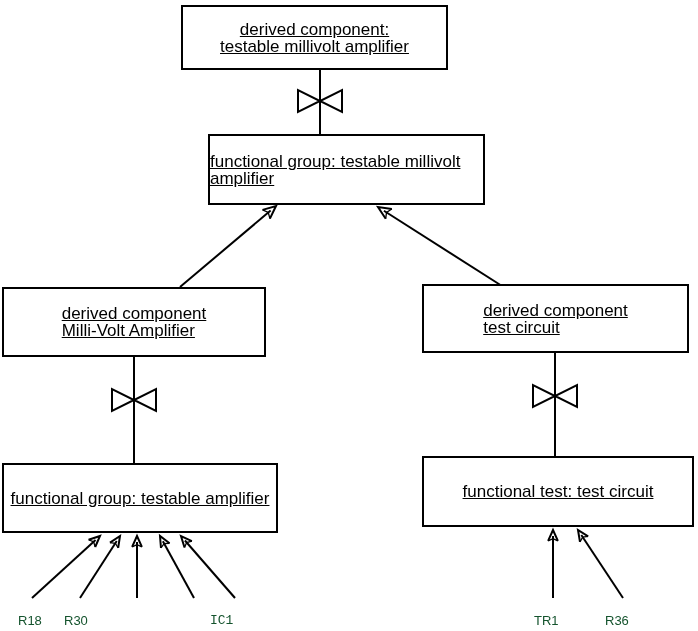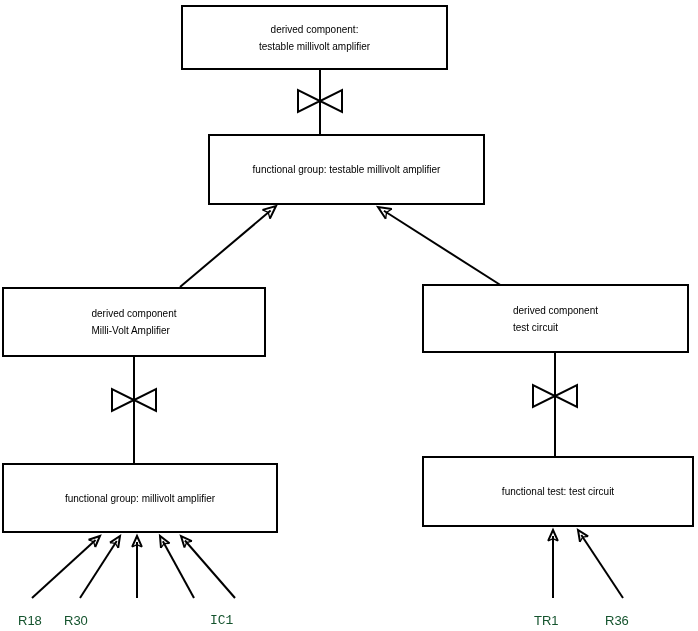--- a/index.html
+++ b/index.html
@@ -28,25 +28,26 @@
     position: absolute;
     border: 2px solid #000000;
     background: #ffffff;
     box-sizing: border-box;
     display: flex;
     align-items: center;
     justify-content: center;
   }
   .node-text {
     font-family: "Liberation Sans", sans-serif;
-    font-size: 10px;
+    font-size: 17px;
     line-height: 17px;
     color: #000000;
     white-space: pre-line;
     text-align: left;
+    text-decoration: underline;
   }
   .node-text.centered {
     text-align: center;
   }
   .leaf-label {
     position: absolute;
     font-family: "Liberation Sans", sans-serif;
     font-size: 13px;
     color: #14532d;
     white-space: nowrap;
@@ -130,21 +131,21 @@
       </div>
       <div class="node-box" style="left: 2px; top: 287px; width: 264px; height: 70px;">
         <div class="node-text">derived component
 Milli-Volt Amplifier</div>
       </div>
       <div class="node-box" style="left: 422px; top: 284px; width: 267px; height: 69px;">
         <div class="node-text">derived component
 test circuit</div>
       </div>
       <div class="node-box" style="left: 2px; top: 463px; width: 276px; height: 70px;">
-        <div class="node-text">functional group: millivolt amplifier</div>
+        <div class="node-text">functional group: testable amplifier</div>
       </div>
       <div class="node-box" style="left: 422px; top: 456px; width: 272px; height: 71px;">
         <div class="node-text">functional test: test circuit</div>
       </div>
     </div>
 
   <div id="labels-layer">
       <div class="leaf-label" style="left: 18px; top: 613px;">R18</div>
       <div class="leaf-label" style="left: 64px; top: 613px;">R30</div>
       <div class="leaf-label" style="left: 117px; top: 633px; font-style: italic;">R26</div>

